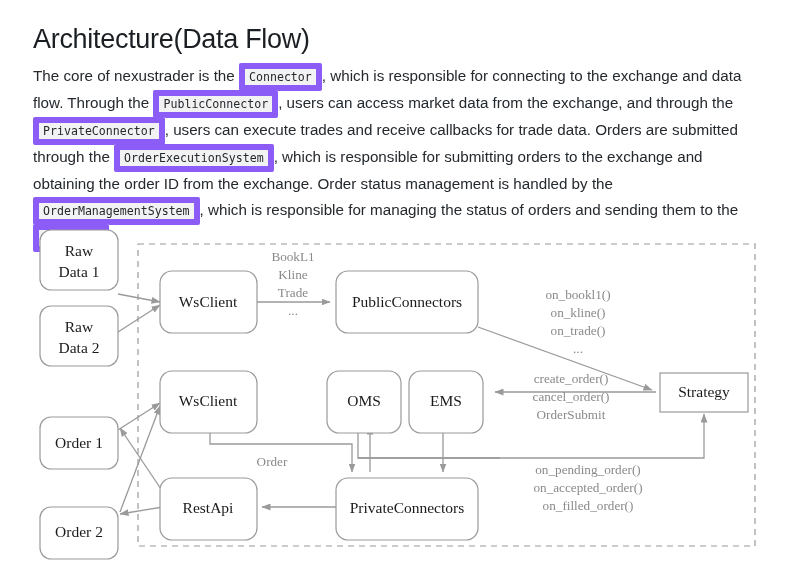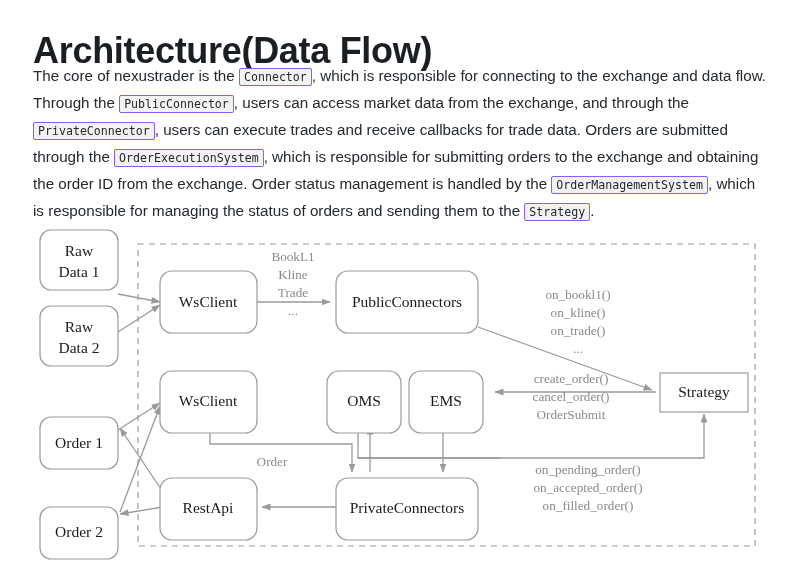--- a/index.html
+++ b/index.html
@@ -17,41 +17,41 @@
   }
   #page {
     position: relative;
     width: 800px;
     height: 582px;
   }
   #doc-title {
     position: absolute;
     left: 33px;
     top: 6px;
-    font-size: 36px;
-    font-weight: bold;
+    font-size: 27px;
+    font-weight: normal;
     letter-spacing: -0.3px;
     color: #1b1f23;
     font-family: "Liberation Sans", sans-serif;
   }
   #intro-paragraph {
     position: absolute;
     left: 33px;
     top: 48px;
     width: 735px;
     font-size: 15.2px;
     line-height: 26px;
     color: #24292e;
     text-align: left;
   }
   code.inline-code {
     font-family: "DejaVu Sans Mono", monospace;
     font-size: 11.6px;
     background: #f2f2f2;
-    border: 1px solid #8b5cf6;
+    border: 6px solid #8b5cf6;
     border-radius: 2px;
     padding: 1px 4px 1px 4px;
     color: #24292e;
     white-space: nowrap;
   }
   #diagram {
     position: absolute;
     left: 0;
     top: 222px;
     width: 800px;

